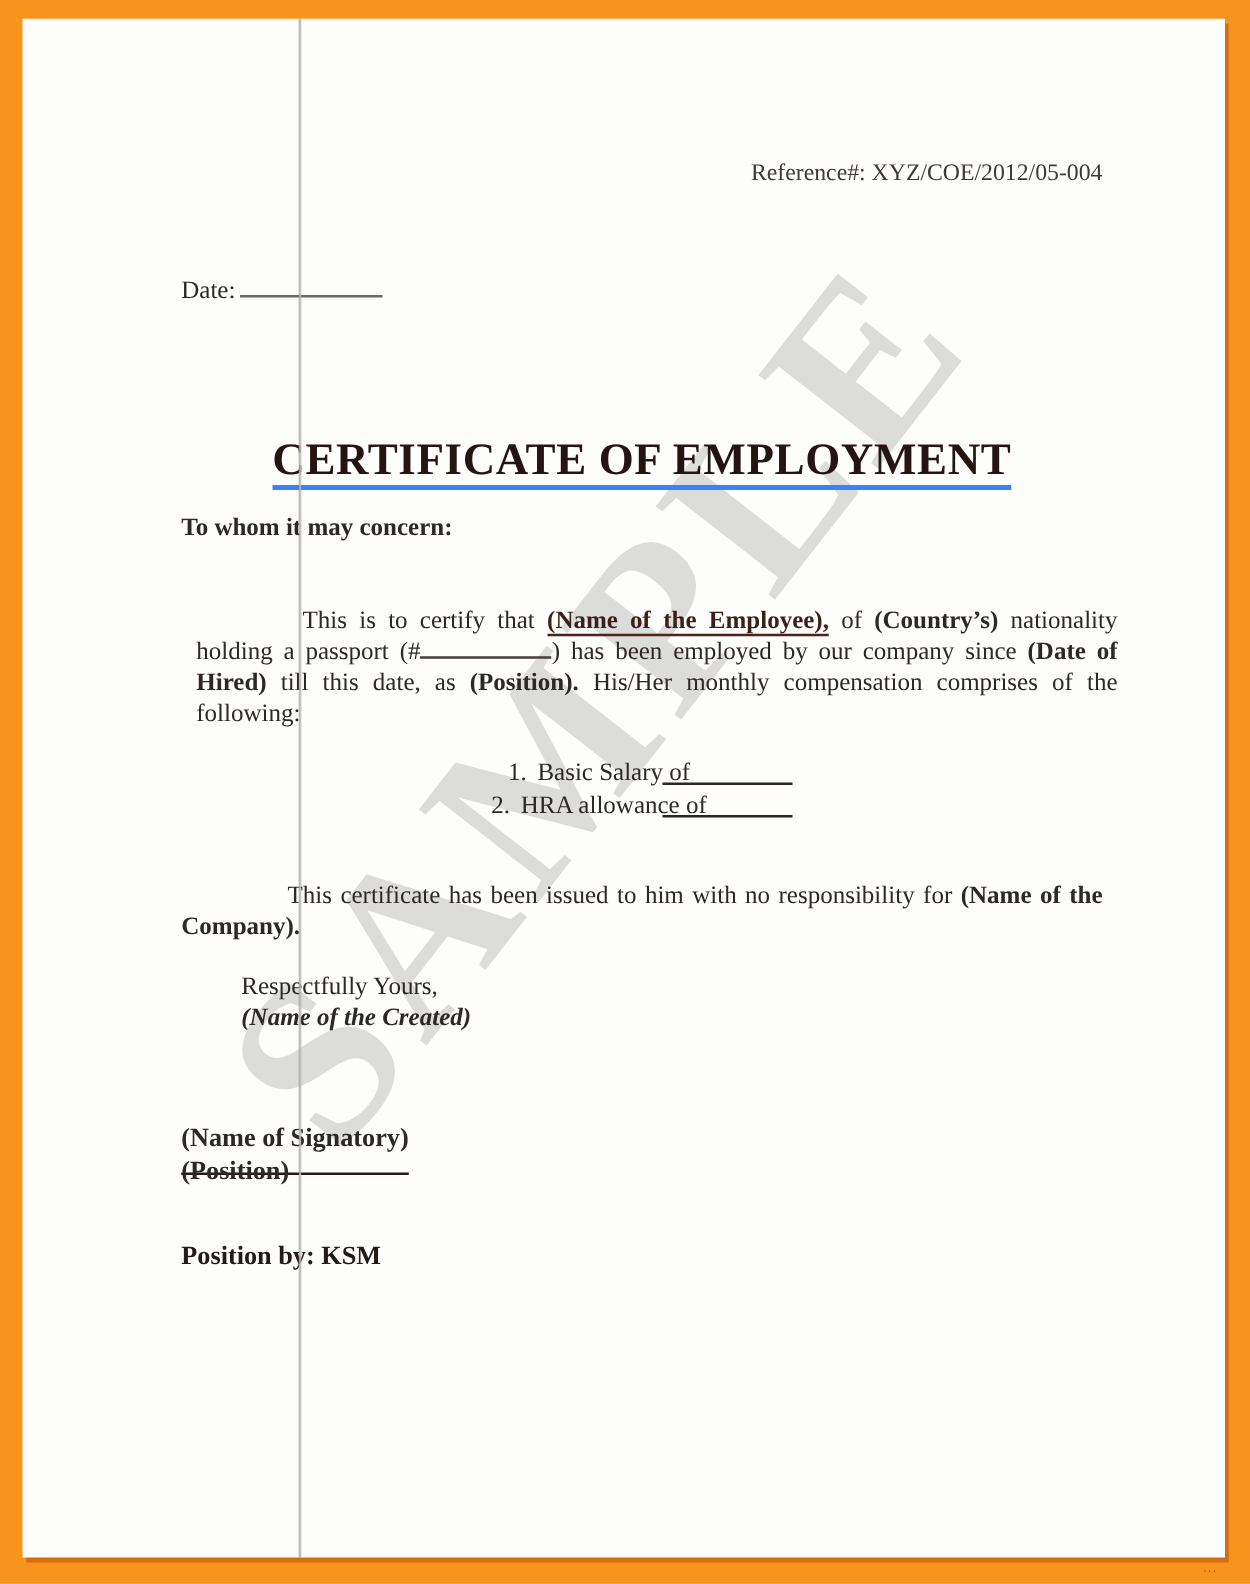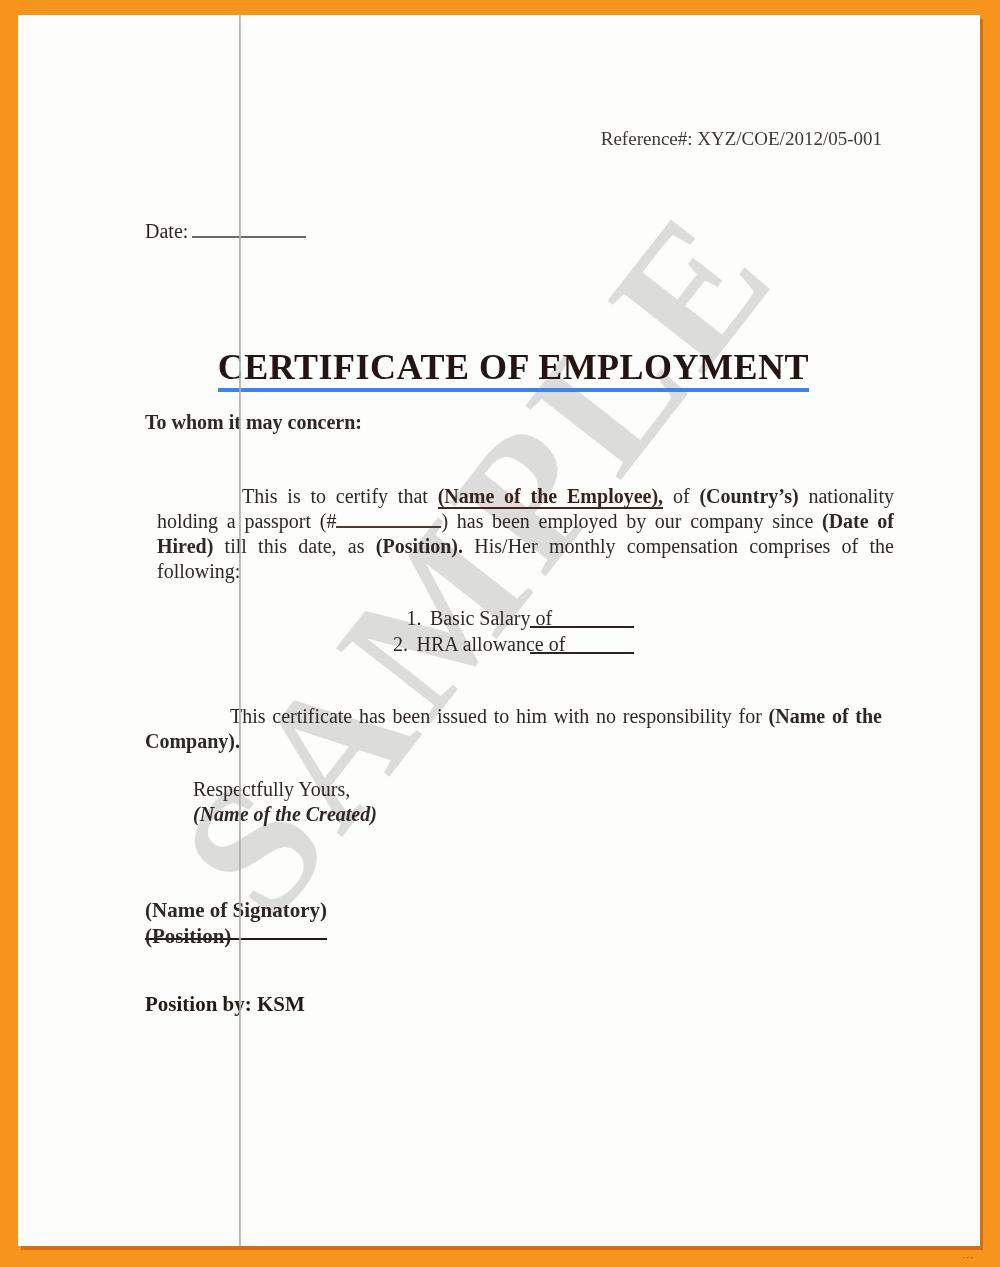--- a/index.html
+++ b/index.html
@@ -66,21 +66,21 @@
 </style>
 </head>
 <body>
 
 <div class="page">
 
   <div class="watermark">SAMPLE</div>
 
   <div class="doc-content">
 
-    <div class="reference">Reference#: XYZ/COE/2012/05-001</div>
+    <div class="reference">Reference#: XYZ/COE/2012/05-004</div>
 
     <div class="date-row"><span>Date:</span><span class="date-blank"></span>
     </div>
 
     <div class="doc-title">
       <span>CERTIFICATE OF EMPLOYMENT</span>
     </div>
 
     <div class="salutation">To whom it may concern:</div>
 

